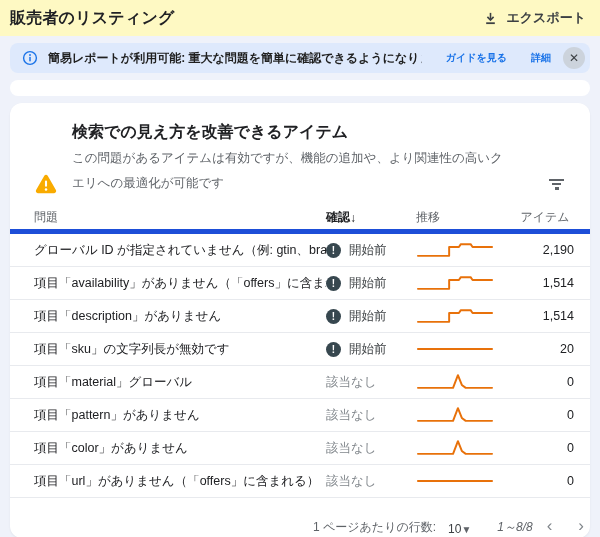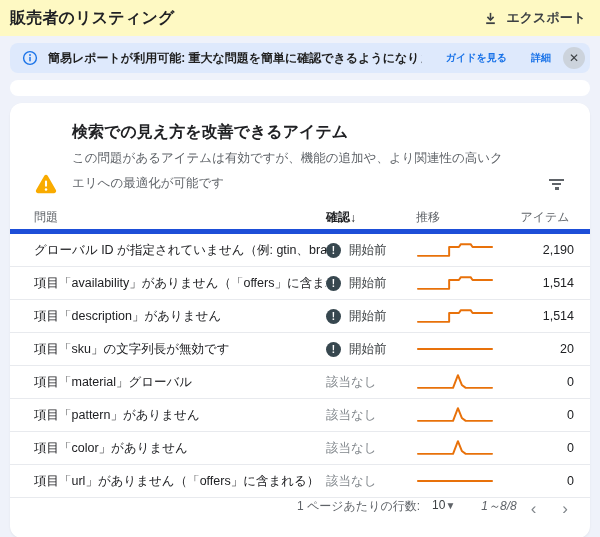--- a/index.html
+++ b/index.html
@@ -52,22 +52,22 @@
 
   .trow { height:33px; border-bottom:1px solid #e8eaee; cursor:pointer; }
   .problem { font-size:12.5px; color:#202124; white-space:nowrap; overflow:hidden; }
   .status { display:flex; align-items:center; gap:8px; font-size:12.5px; color:#3c4043; }
   .status.na { color:#80868b; }
   .st-icon { width:15px; height:15px; border-radius:50%; background:#37474f; color:#fff;
     font-size:10px; font-weight:700; line-height:15px; text-align:center; flex:none; }
   .spark { display:block; width:78px; height:20px; }
   .items { font-size:12.5px; font-weight:400; color:#202124; text-align:right; }
 
-  .tfoot { height:38px; display:flex; align-items:flex-start; justify-content:flex-end;
-    padding-right:16px; font-size:12px; color:#5f6368; }
+  .tfoot { height:38px; display:flex; align-items:flex-end; justify-content:flex-end;
+    font-size:12px; color:#5f6368; }
   .rpp-label { margin-right:12px; }
   .rpp-select { display:flex; align-items:center; cursor:pointer; margin-right:26px; }
   .rpp-value { color:#3c4043; }
   .rpp-caret { color:#5f6368; font-size:10px; }
   .range { margin-right:8px; color:#5f6368;font-style:italic; }
   .pager-btn { background:none; border:none; color:#80868b; font-size:17px; line-height:1;
     cursor:pointer; padding:2px 6px; }
   .pager-btn + .pager-btn { margin-left:14px; }
 </style>
 </head>

